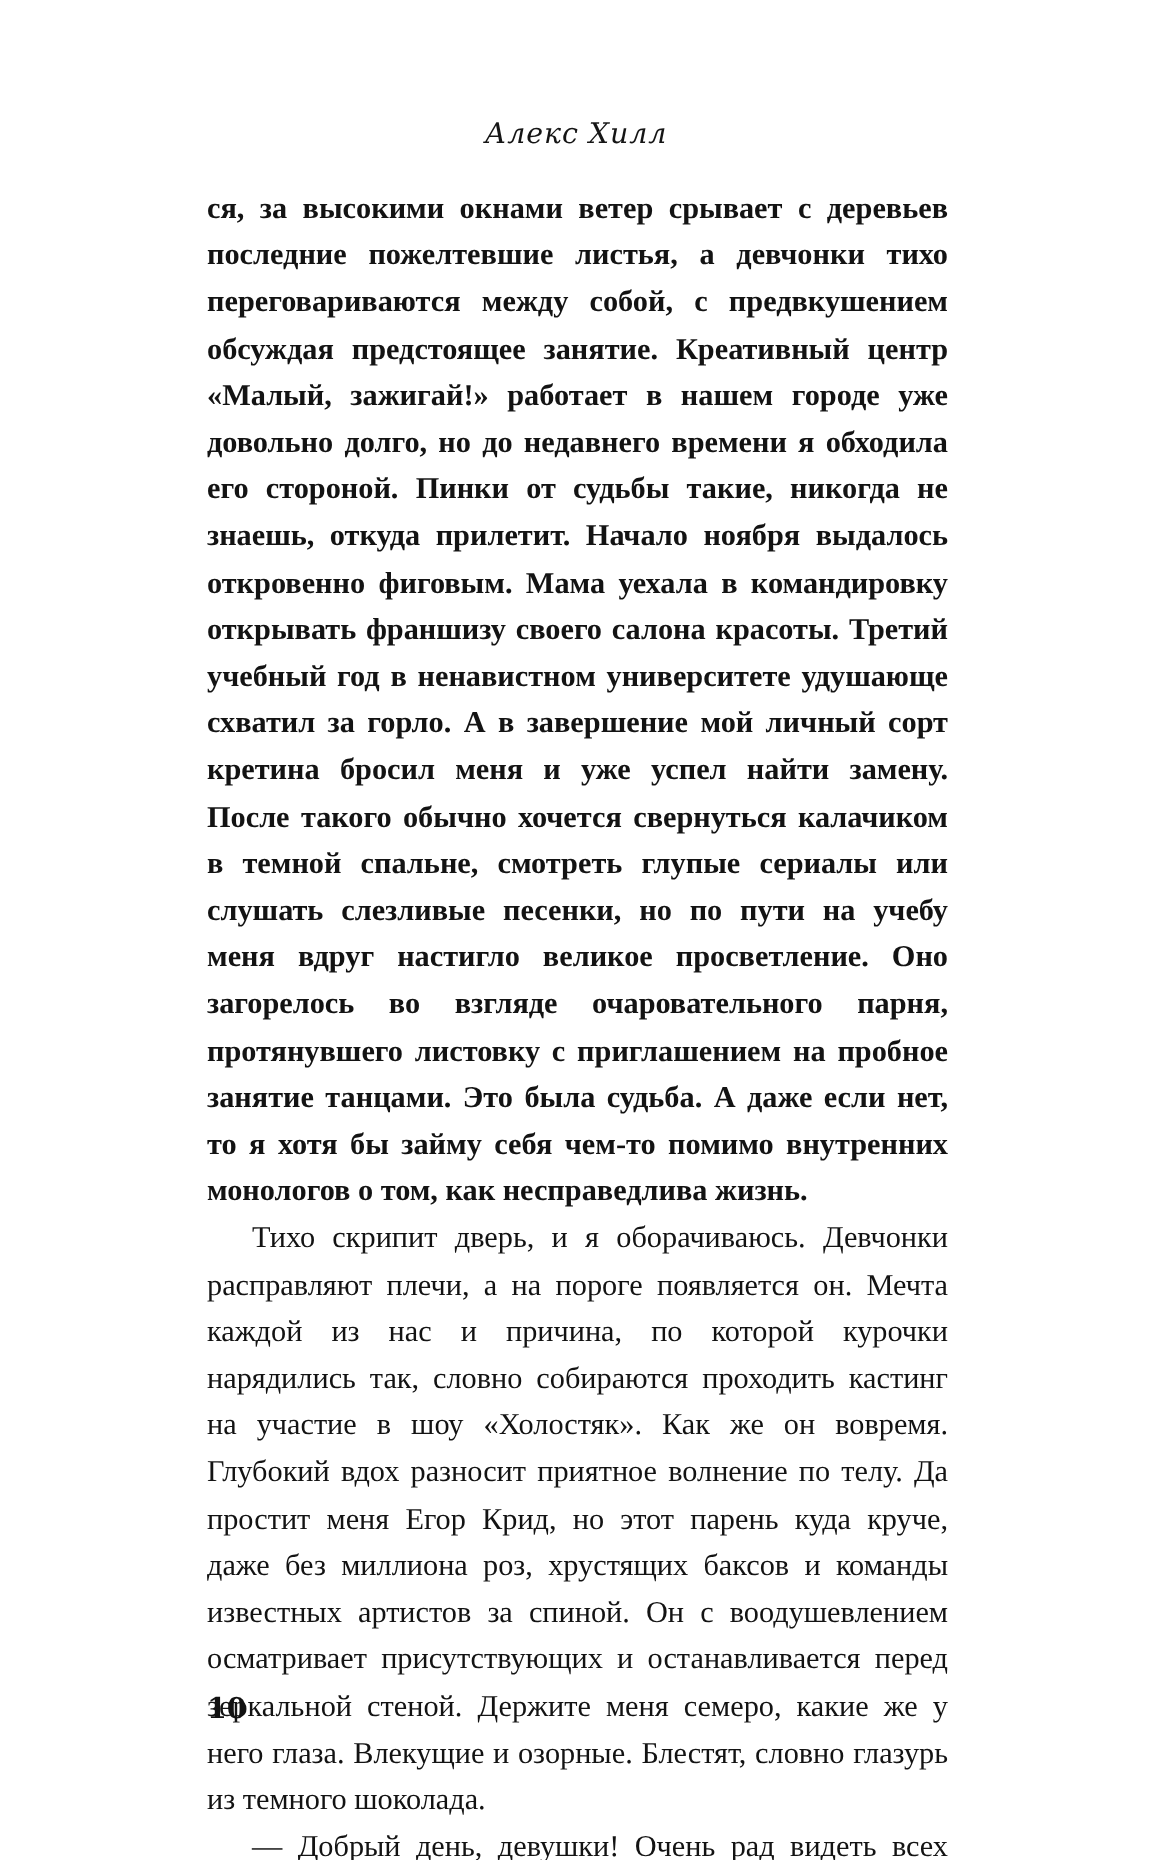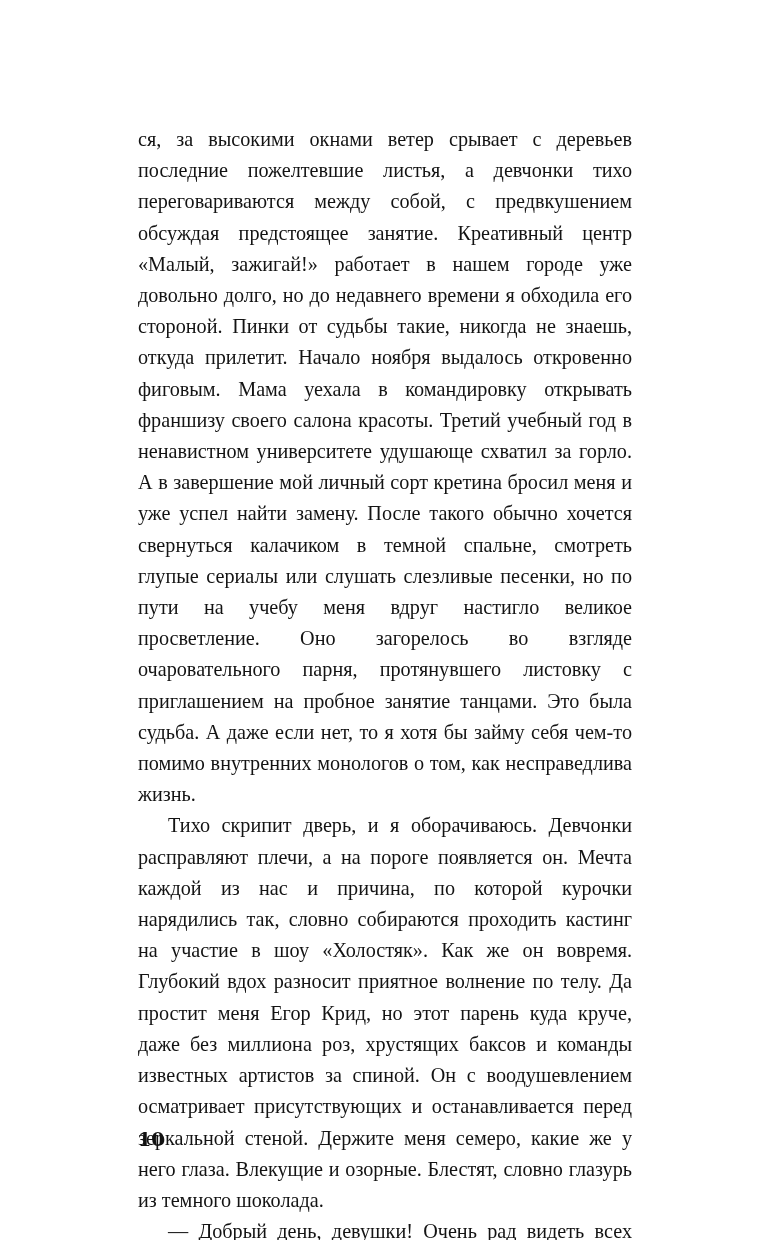--- a/index.html
+++ b/index.html
@@ -44,39 +44,41 @@
     text-justify: inter-word;
     color: #131313;
     -webkit-hyphens: none;
     hyphens: none;
   }
   .text-block p {
     margin: 0;
   }
   .text-block p.cont {
     text-indent: 0;
+    font-weight: bold;
   }
   .text-block p.indent {
     text-indent: 30px;
   }
   .folio {
     position: absolute;
     left: 138px;
     top: 1128px;
     font-family: "DejaVu Serif", serif;
     font-weight: bold;
     font-size: 19px;
     color: #111111;
   }
 </style>
 </head>
 <body>
 
 <div class="page">
 
+  <div class="running-head">Алекс Хилл</div>
 
   <div class="text-block">
     <p class="cont">ся, за высокими окнами ветер срывает с деревьев последние пожелтевшие листья, а девчонки тихо переговариваются между собой, с предвкушением обсуждая предстоящее занятие. Креативный центр «Малый, зажигай!» работает в нашем городе уже довольно долго, но до недавнего времени я обходила его стороной. Пинки от судьбы такие, никогда не знаешь, откуда прилетит. Начало ноября выдалось откровенно фиговым. Мама уехала в командировку открывать франшизу своего салона красоты. Третий учебный год в ненавистном университете удушающе схватил за горло. А в завершение мой личный сорт кретина бросил меня и уже успел найти замену. После такого обычно хочется свернуться калачиком в темной спальне, смотреть глупые сериалы или слушать слезливые песенки, но по пути на учебу меня вдруг настигло великое просветление. Оно загорелось во взгляде очаровательного парня, протянувшего листовку с приглашением на пробное занятие танцами. Это была судьба. А даже если нет, то я хотя бы займу себя чем-то помимо внутренних монологов о том, как несправедлива жизнь.</p>
     <p class="indent">Тихо скрипит дверь, и я оборачиваюсь. Девчонки расправляют плечи, а на пороге появляется он. Мечта каждой из нас и причина, по которой курочки нарядились так, словно собираются проходить кастинг на участие в шоу «Холостяк». Как же он вовремя. Глубокий вдох разносит приятное волнение по телу. Да простит меня Егор Крид, но этот парень куда круче, даже без миллиона роз, хрустящих баксов и команды известных артистов за спиной. Он с воодушевлением осматривает присутствующих и останавливается перед зеркальной стеной. Держите меня семеро, какие же у него глаза. Влекущие и озорные. Блестят, словно глазурь из темного шоколада.</p>
     <p class="indent">— Добрый день, девушки! Очень рад видеть всех вас. Спасибо, что пришли. — Он лучезарно улыбает-</p>
   </div>
 
   <div class="folio">10</div>
 
 </div>

